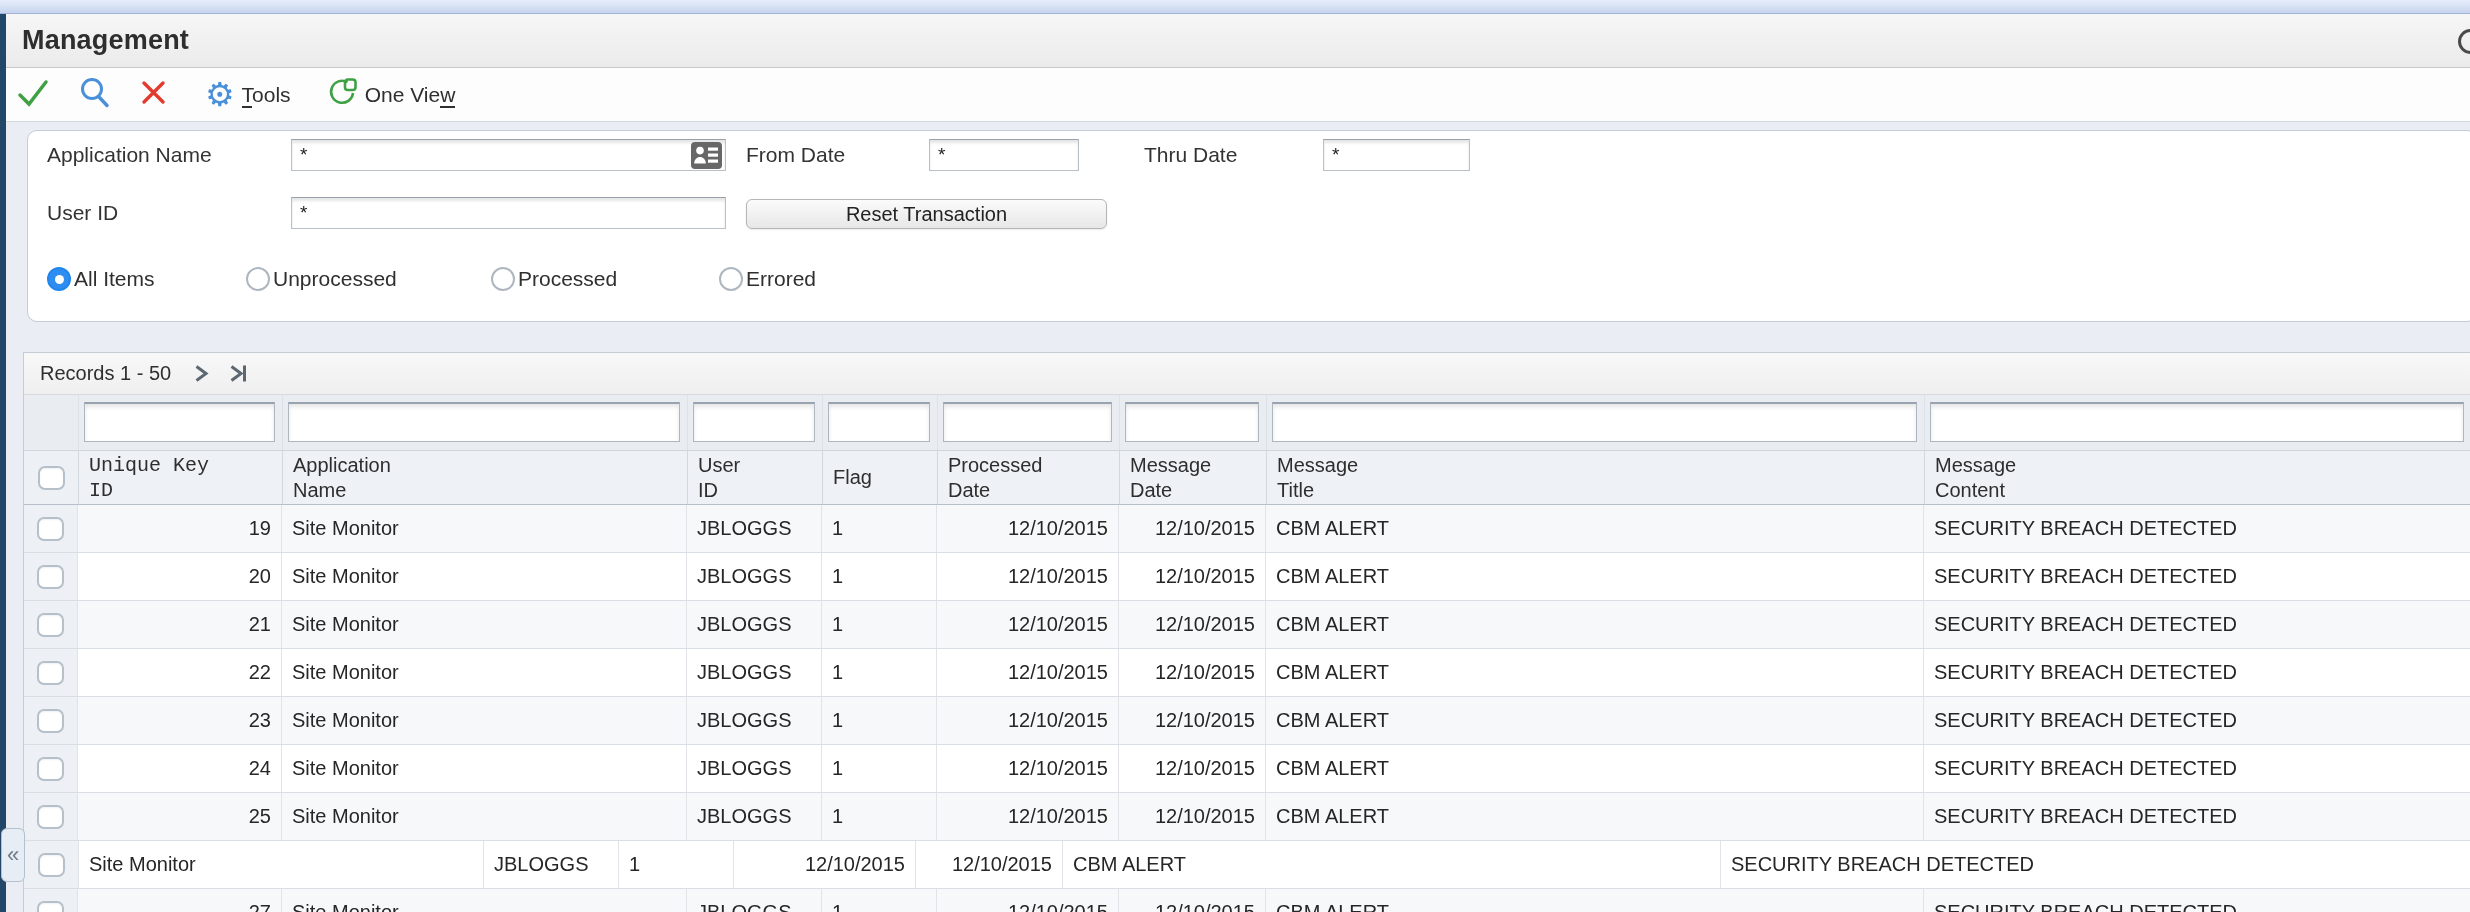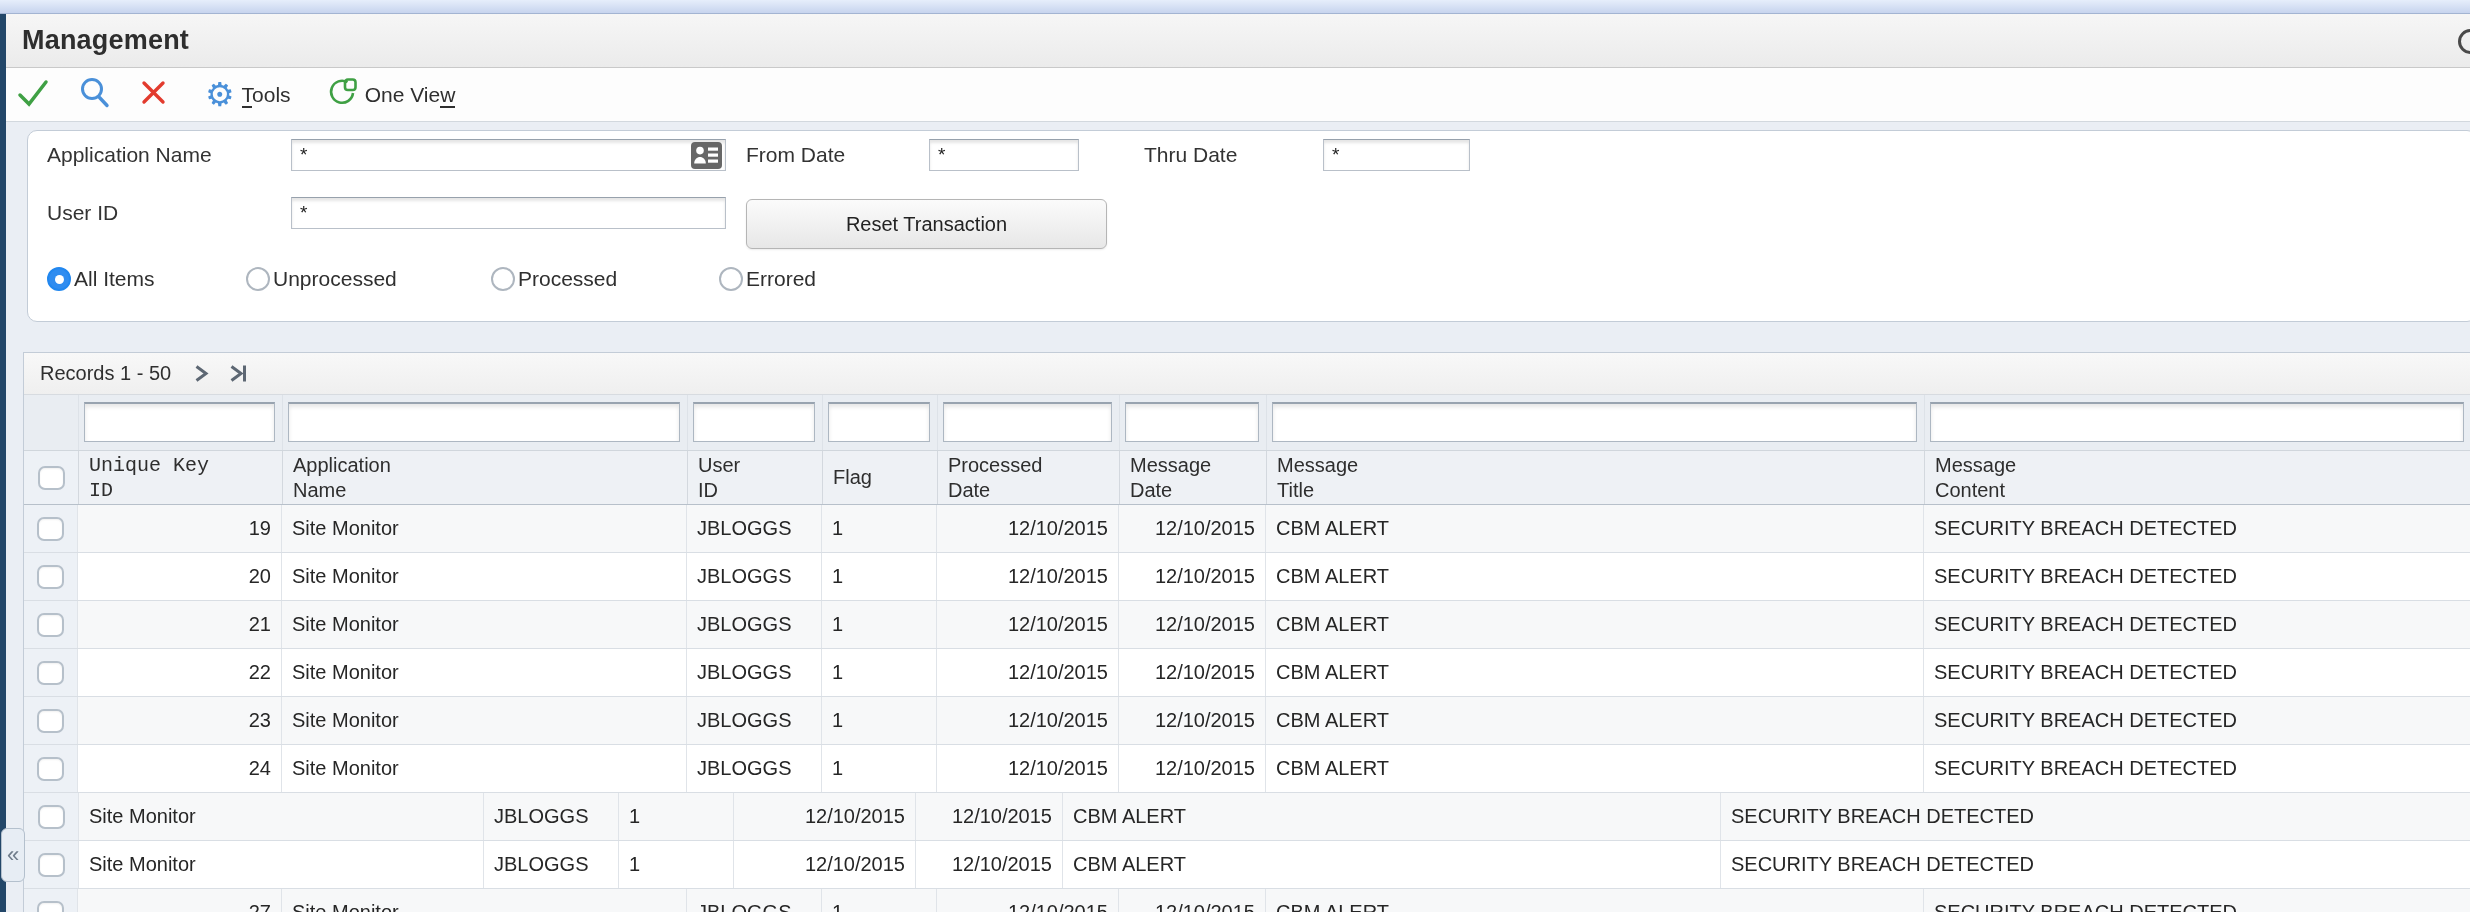--- a/index.html
+++ b/index.html
@@ -53,21 +53,21 @@
     position:absolute; height:32px; font-size:19px; padding:0 8px; color:#222;
     border:1px solid #b9c0c9; border-top-color:#97a1ac;
     box-shadow:inset 0 3px 3px rgba(0,0,0,.10);
     background:#fff; outline:none;
     font-family:"Liberation Sans", "DejaVu Sans", sans-serif;
   }
   .input-wrap{ position:absolute; }
   .input-wrap .f-input{ position:absolute; left:0; top:0; width:100%; height:100%; }
   .assist-icon{ position:absolute; right:4px; top:3px; width:31px; height:27px; }
   .reset-btn{
-    position:absolute; left:718px; top:68px; width:361px; height:50px;
+    position:absolute; left:718px; top:68px; width:361px; height:30px;
     background:linear-gradient(#fbfbfb,#e7e7e7);
     border:1px solid #b5b5b5; border-radius:6px;
     font-size:20px; color:#222; cursor:pointer;
     box-shadow:0 1px 2px rgba(0,0,0,.08);
     font-family:"Liberation Sans", "DejaVu Sans", sans-serif;
   }
   .radio-row{ position:absolute; left:0; top:136px; width:100%; height:30px; }
   .radio-option{ position:absolute; display:flex; align-items:center; cursor:pointer; }
   .radio-circle{
     width:24px; height:24px; border-radius:50%;
@@ -361,20 +361,21 @@
         <div class="g-cell" style="width: 115px;">1</div>
         <div class="g-cell right" style="width: 182px;">12/10/2015</div>
         <div class="g-cell right" style="width: 147px;">12/10/2015</div>
         <div class="g-cell" style="width: 658px;">CBM ALERT</div>
         <div class="g-cell" style="width: 547px;">SECURITY BREACH DETECTED</div>
       </div>
       <div class="g-row alt">
         <div class="cb-col" style="width: 54px;">
           <div class="checkbox"></div>
         </div>
+        <div class="g-cell right" style="width: 204px;">25</div>
         <div class="g-cell" style="width: 405px;">Site Monitor</div>
         <div class="g-cell" style="width: 135px;">JBLOGGS</div>
         <div class="g-cell" style="width: 115px;">1</div>
         <div class="g-cell right" style="width: 182px;">12/10/2015</div>
         <div class="g-cell right" style="width: 147px;">12/10/2015</div>
         <div class="g-cell" style="width: 658px;">CBM ALERT</div>
         <div class="g-cell" style="width: 547px;">SECURITY BREACH DETECTED</div>
       </div>
       <div class="g-row">
         <div class="cb-col" style="width: 54px;">

